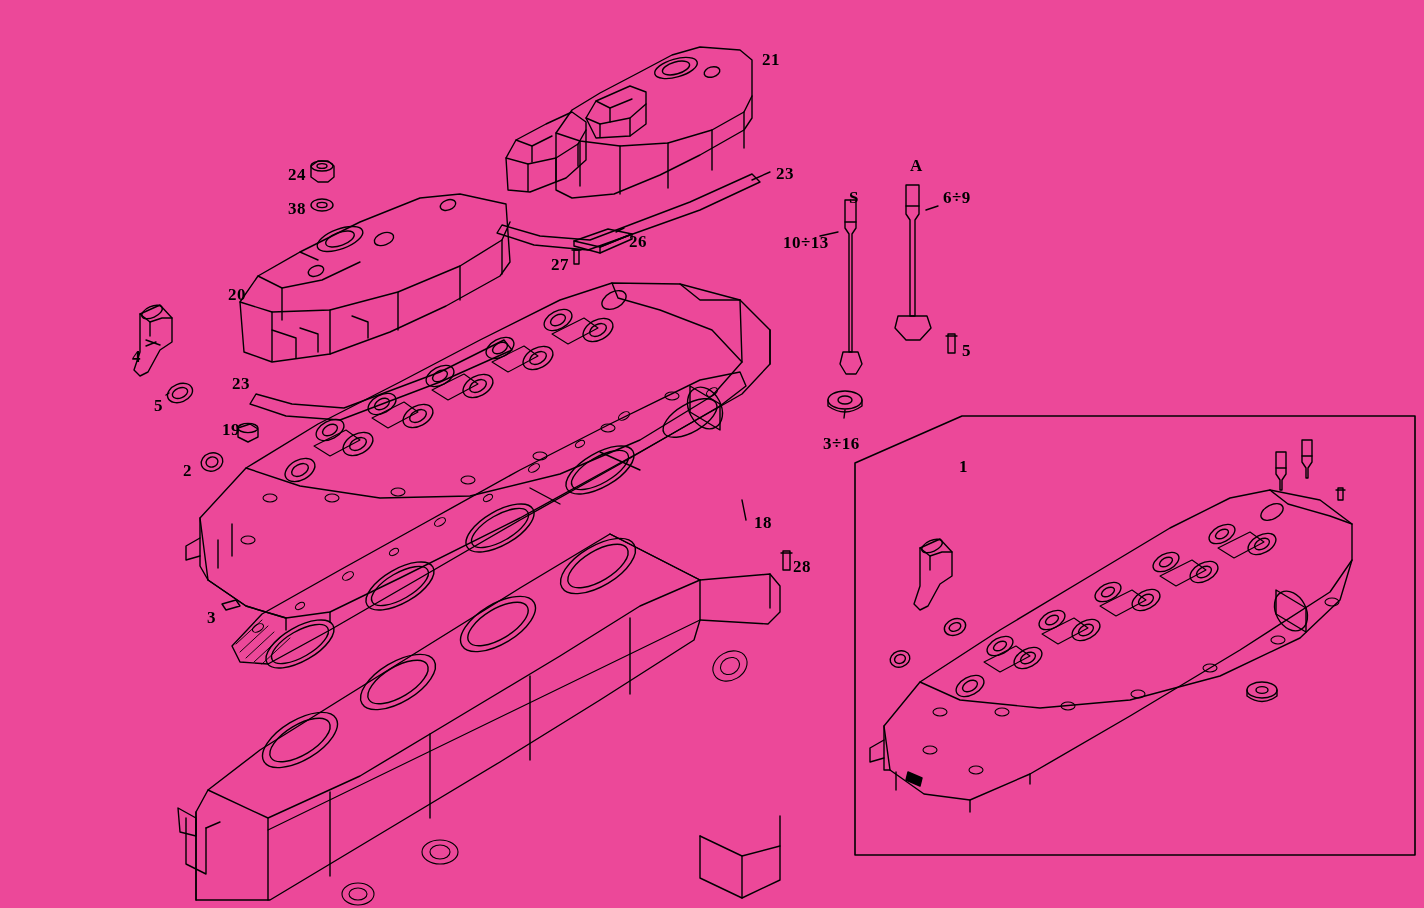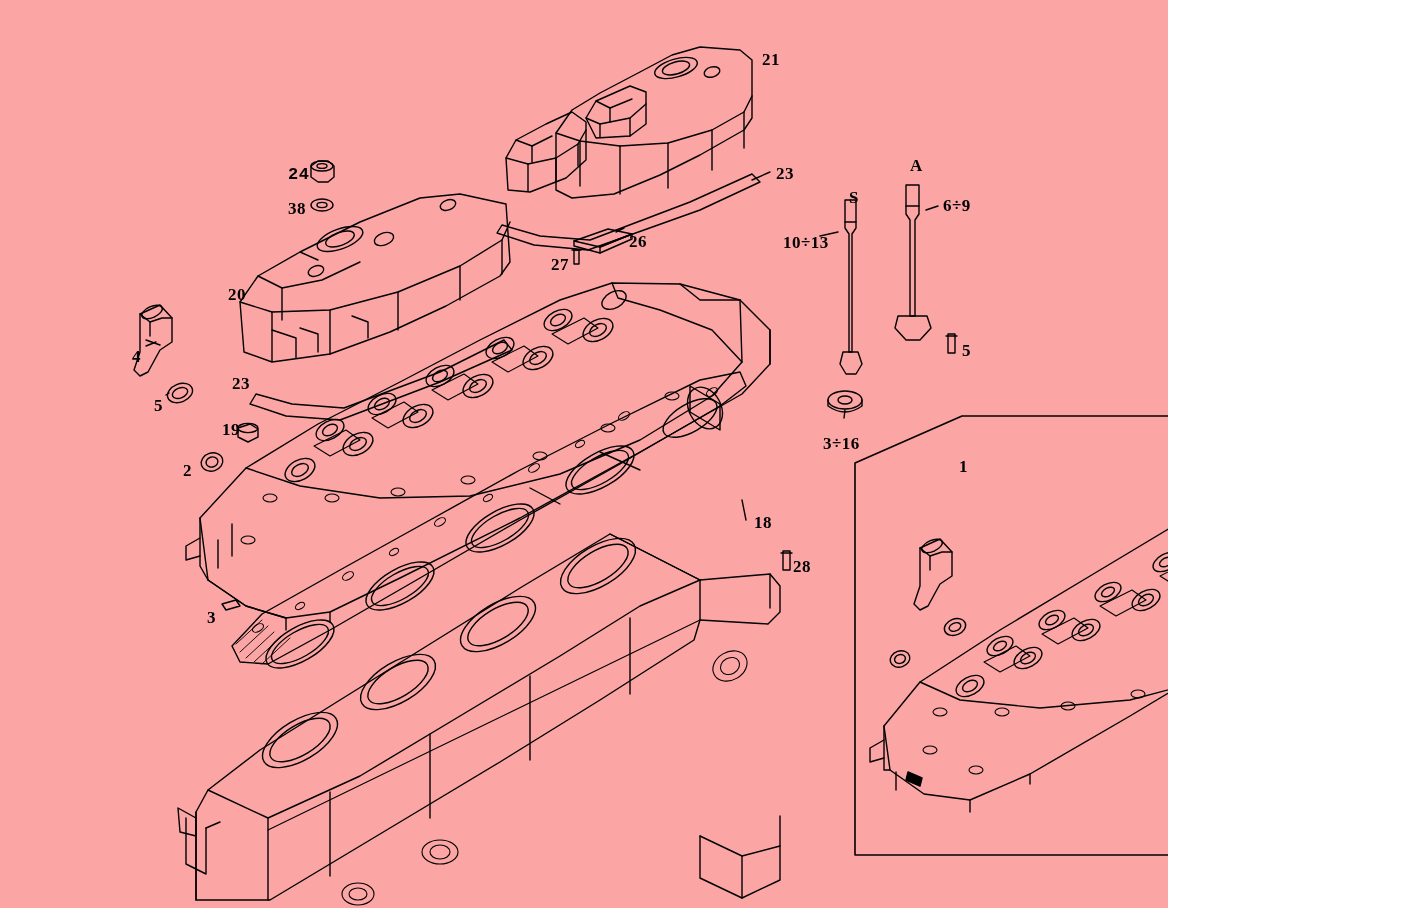--- a/index.html
+++ b/index.html
@@ -2,23 +2,23 @@
 <html><head>
 <meta charset="utf-8">
 <style>
   html, body {
     margin: 0;
     padding: 0;
     background: #ffffff;
   }
   #page {
     position: relative;
-    width: 1168px;
+    width: 1424px;
     height: 908px;
-    background: #fca5a5;
+    background: #ec4899;
     overflow: hidden;
     font-family: "Liberation Serif", serif;
   }
   svg.art {
     position: absolute;
     left: 0;
     top: 0;
     width: 1424px;
     height: 908px;
   }
@@ -446,26 +446,26 @@
         <path d="M1247 690 L1247 696 Q1262 707 1277 696 L1277 690"></path>
       </g>
 
       <g>
         <path d="M908 772 L922 778 L920 786 L906 780 Z" fill="#000000"></path>
       </g>
     </g>
   </svg>
 
   <div class="callout" style="left:762px; top:50px;">21</div>
-  <div class="callout" style="left:288px; top:165px;font-family:Liberation Mono, monospace;">24</div>
+  <div class="callout" style="left:288px; top:165px;">24</div>
   <div class="callout" style="left:288px; top:199px;">38</div>
   <div class="callout" style="left:776px; top:164px;">23</div>
   <div class="letter" style="left:910px; top:156px;">A</div>
   <div class="letter" style="left:849px; top:188px;">S</div>
-  <div class="callout" style="left:943px; top:196px;">6÷9</div>
+  <div class="callout" style="left:943px; top:188px;">6÷9</div>
   <div class="callout" style="left:629px; top:217px;margin-top:15px;">26</div>
   <div class="callout" style="left:783px; top:233px;">10÷13</div>
   <div class="callout" style="left:551px; top:255px;">27</div>
   <div class="callout" style="left:228px; top:285px;">20</div>
   <div class="callout" style="left:962px; top:341px;">5</div>
   <div class="callout" style="left:132px; top:347px;">4</div>
   <div class="callout" style="left:232px; top:374px;">23</div>
   <div class="callout" style="left:154px; top:396px;">5</div>
   <div class="callout" style="left:823px; top:434px;">3÷16</div>
   <div class="callout" style="left:222px; top:420px;">19</div>

